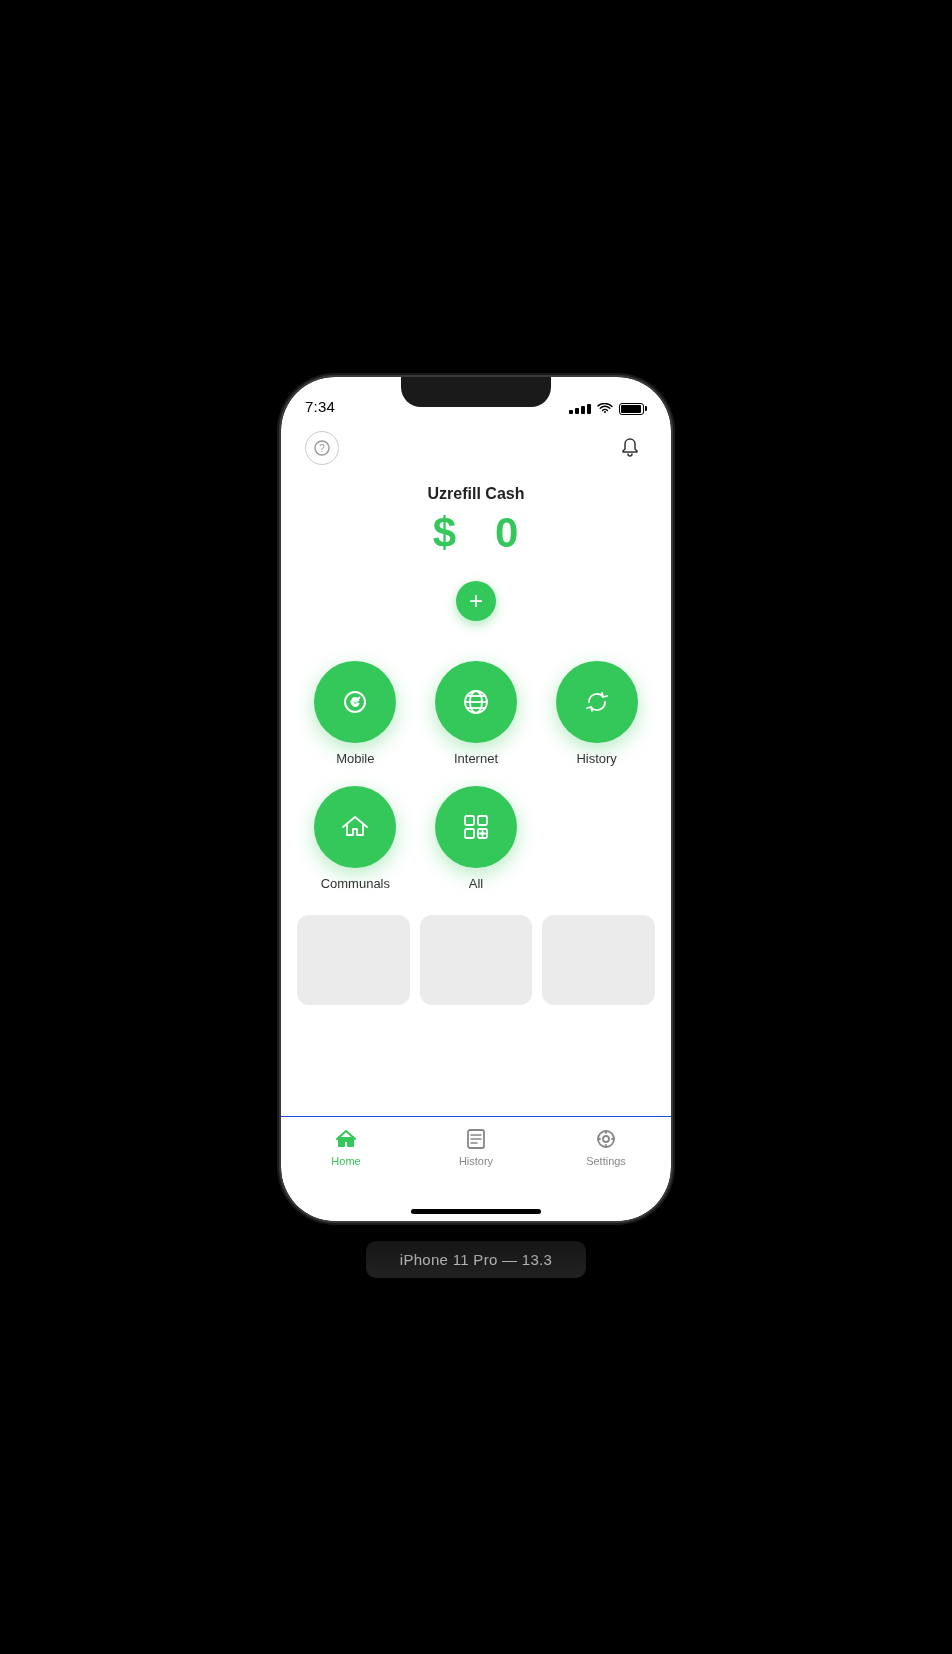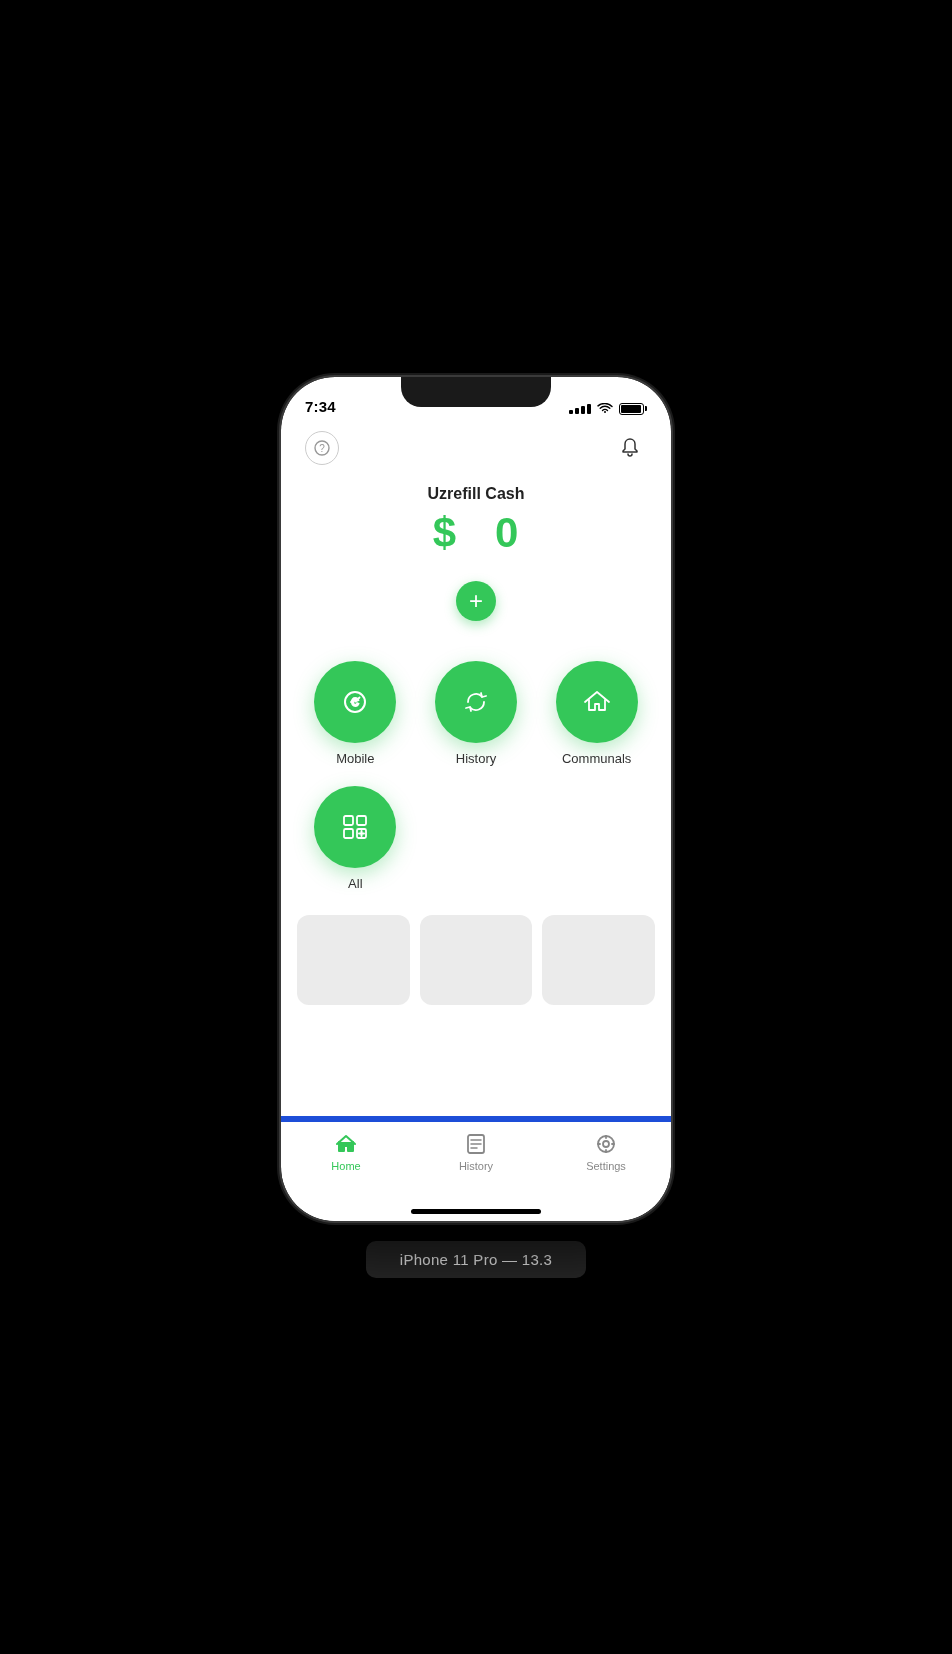--- a/index.html
+++ b/index.html
@@ -67,21 +67,21 @@
       display: flex;
       align-items: flex-end;
       padding: 0 24px 6px;
       justify-content: space-between;
       position: relative;
       z-index: 5;
       flex-shrink: 0;
     }
     .status-time {
       font-size: 15px;
-      font-weight: 700;
+      font-weight: 400;
       color: #000;
       letter-spacing: 0.2px;
     }
     .status-icons {
       display: flex;
       align-items: center;
       gap: 6px;
     }
     .signal-dots {
       display: flex;
@@ -225,21 +225,21 @@
       margin-bottom: 20px;
     }
     .card-placeholder {
       height: 90px;
       background: #ebebeb;
       border-radius: 12px;
     }
     
     .bottom-nav {
       height: 83px;
-      border-top: 6px solid #1d4ed8;
+      border-top: 1px solid #1d4ed8;
       display: flex;
       align-items: flex-start;
       padding-top: 8px;
       flex-shrink: 0;
     }
     .nav-item {
       flex: 1;
       display: flex;
       flex-direction: column;
       align-items: center;
@@ -347,20 +347,32 @@
             <div class="service-circle">
               <svg viewBox="0 0 36 36">
                 <circle cx="18" cy="18" r="10" stroke="#fff" stroke-width="2" fill="none"></circle>
                 <path d="M14 18 l2.5-2.5 2 2 4-4" stroke="#fff" stroke-width="1.8" stroke-linecap="round" stroke-linejoin="round"></path>
                 <text x="18" y="22" text-anchor="middle" font-size="10" fill="#fff" font-family="Arial" font-weight="bold">C</text>
               </svg>
             </div>
             <span class="service-label">Mobile</span>
           </div>
 
+          <div class="service-item">
+            <div class="service-circle">
+              <svg viewBox="0 0 36 36" stroke="#fff" fill="none">
+                <circle cx="18" cy="18" r="11" stroke-width="1.8"></circle>
+                <ellipse cx="18" cy="18" rx="6" ry="11" stroke-width="1.8"></ellipse>
+                <line x1="7" y1="18" x2="29" y2="18" stroke-width="1.8"></line>
+                <line x1="9" y1="12" x2="27" y2="12" stroke-width="1.8"></line>
+                <line x1="9" y1="24" x2="27" y2="24" stroke-width="1.8"></line>
+              </svg>
+            </div>
+            <span class="service-label">Internet</span>
+          </div>
 
           <div class="service-item">
             <div class="service-circle">
               <svg viewBox="0 0 36 36" stroke="#fff" fill="none">
                 <path d="M10 18a8 8 0 0 1 14-5.3" stroke-width="1.8" stroke-linecap="round"></path>
                 <path d="M26 18a8 8 0 0 1-14 5.3" stroke-width="1.8" stroke-linecap="round"></path>
                 <polyline points="23,9 24,13 28,12" stroke-width="1.8" stroke-linecap="round" stroke-linejoin="round"></polyline>
                 <polyline points="13,27 12,23 8,24" stroke-width="1.8" stroke-linecap="round" stroke-linejoin="round"></polyline>
               </svg>
             </div>

